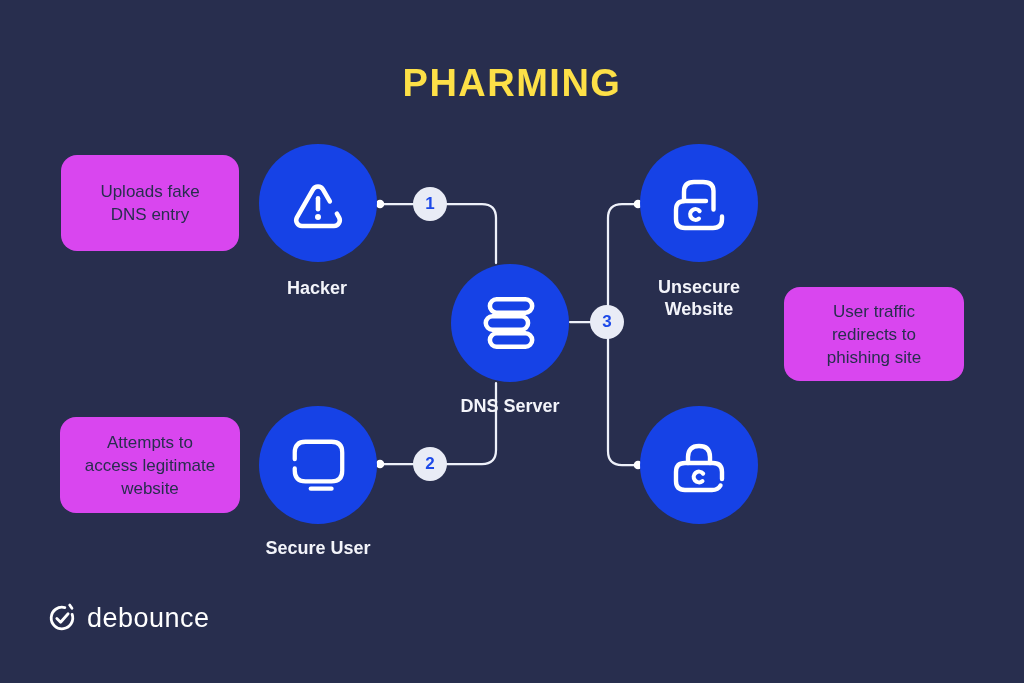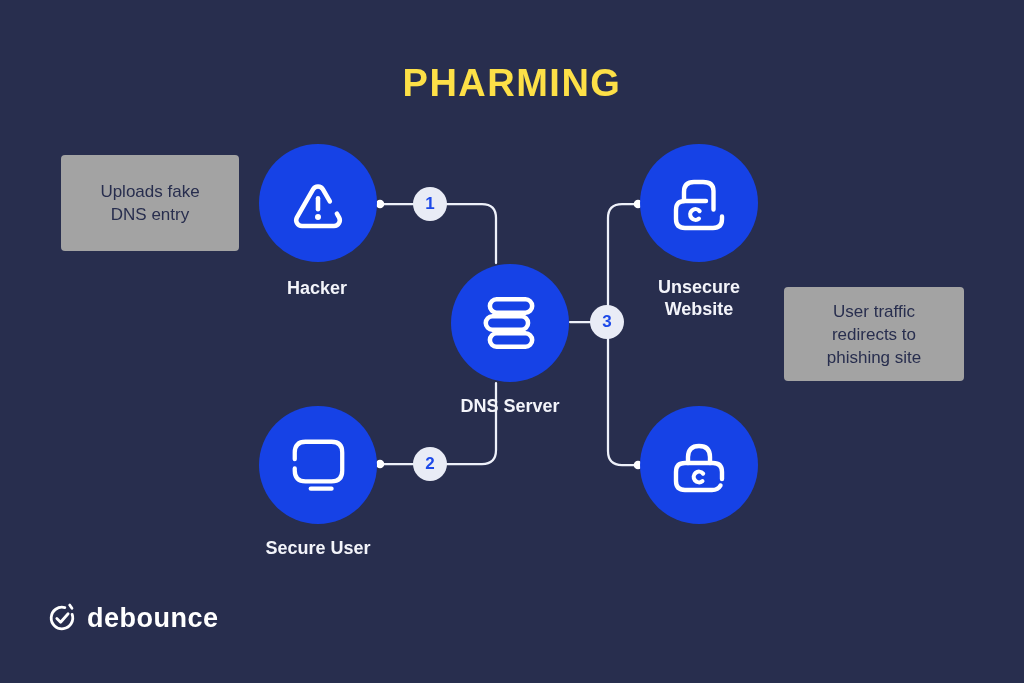--- a/index.html
+++ b/index.html
@@ -15,21 +15,21 @@
   }
   .title{
     position:absolute;left:0;top:62px;width:1024px;
     text-align:center;
     font-size:38px;font-weight:bold;letter-spacing:1.5px;
     color:#fde047;
   }
   .connectors{position:absolute;left:0;top:0;}
   .callout{
     position:absolute;
-    background:#a3a3a3;border-radius:4px;
+    background:#d946ef;border-radius:16px;
     display:flex;align-items:center;justify-content:center;
     text-align:center;
     font-size:17px;line-height:23px;font-weight:500;
     color:#282e4e;
     white-space:pre-line;
     padding:16px 14px;box-sizing:border-box;
   }
   .callout.uploads{left:61px;top:155px;width:178px;height:96px;}
   .callout.attempts{left:60px;top:417px;width:180px;height:96px;}
   .callout.redirects{left:784px;top:287px;width:180px;height:94px;}
@@ -62,21 +62,21 @@
     font-size:17px;font-weight:bold;color:#1d49e8;
   }
   .badge-1{left:413px;top:187px;}
   .badge-2{left:413px;top:447px;}
   .badge-3{left:590px;top:305px;}
   .logo{
     position:absolute;left:47px;top:602px;
     display:flex;align-items:center;gap:10px;
   }
   .logo-text{
-    color:#ffffff;font-size:27px;font-weight:bold;
+    color:#ffffff;font-size:27px;font-weight:normal;
     letter-spacing:0.5px;line-height:32px;
   }
   .icon-stroke{stroke:#ffffff;stroke-width:4.4;fill:none;stroke-linecap:round;stroke-linejoin:round;}
   .line-stroke{stroke:#eef1fa;stroke-width:2.25;fill:none;stroke-linecap:round;}
 </style>
 </head>
 <body>
 
 <div class="canvas">
 
@@ -88,20 +88,23 @@
     <path class="line-stroke" d="M570 322 L606 322"></path>
     <path class="line-stroke" d="M638 204 L622 204 Q608 204 608 218 L608 451 Q608 465 622 465 L638 465"></path>
     <circle cx="380" cy="204" r="4.3" fill="#ffffff"></circle>
     <circle cx="380" cy="464" r="4.3" fill="#ffffff"></circle>
     <circle cx="638" cy="204" r="4.3" fill="#ffffff"></circle>
     <circle cx="638" cy="465" r="4.3" fill="#ffffff"></circle>
   </svg>
 
   <div class="callout uploads">Uploads fake
 DNS entry</div>
+  <div class="callout attempts">Attempts to
+access legitimate
+website</div>
   <div class="callout redirects">User traffic
 redirects to
 phishing site</div>
 
   <div class="node-circle hacker">
     <svg width="66" height="66" viewBox="0 0 64 64">
       <path class="icon-stroke" d="M43.5 30.5 L36.8 18.8 C34.7 15.1 29.3 15.1 27.2 18.8 L11.6 45.9 C9.5 49.6 12.2 54.2 16.4 54.2 L47.6 54.2 C51.8 54.2 54.5 49.6 52.4 45.9 L50.3 42.3"></path>
       <path class="icon-stroke" d="M32 27.5 L32 38"></path>
       <circle cx="32" cy="45.6" r="2.9" fill="#ffffff" stroke="none"></circle>
     </svg>

